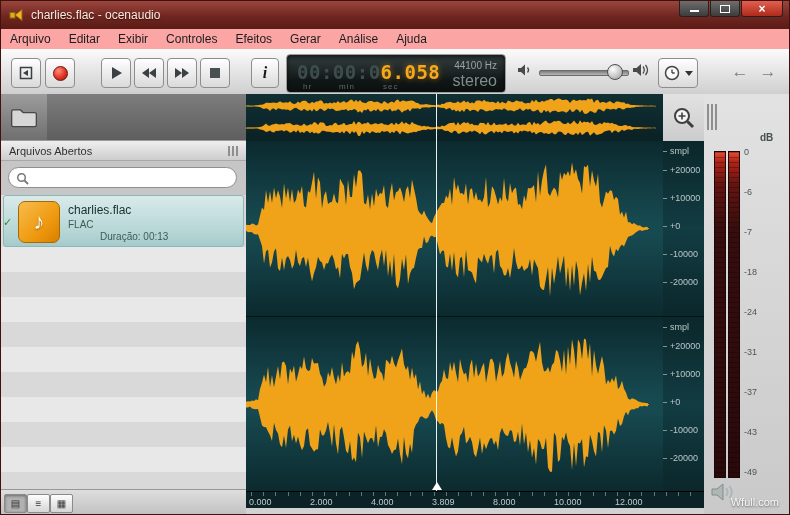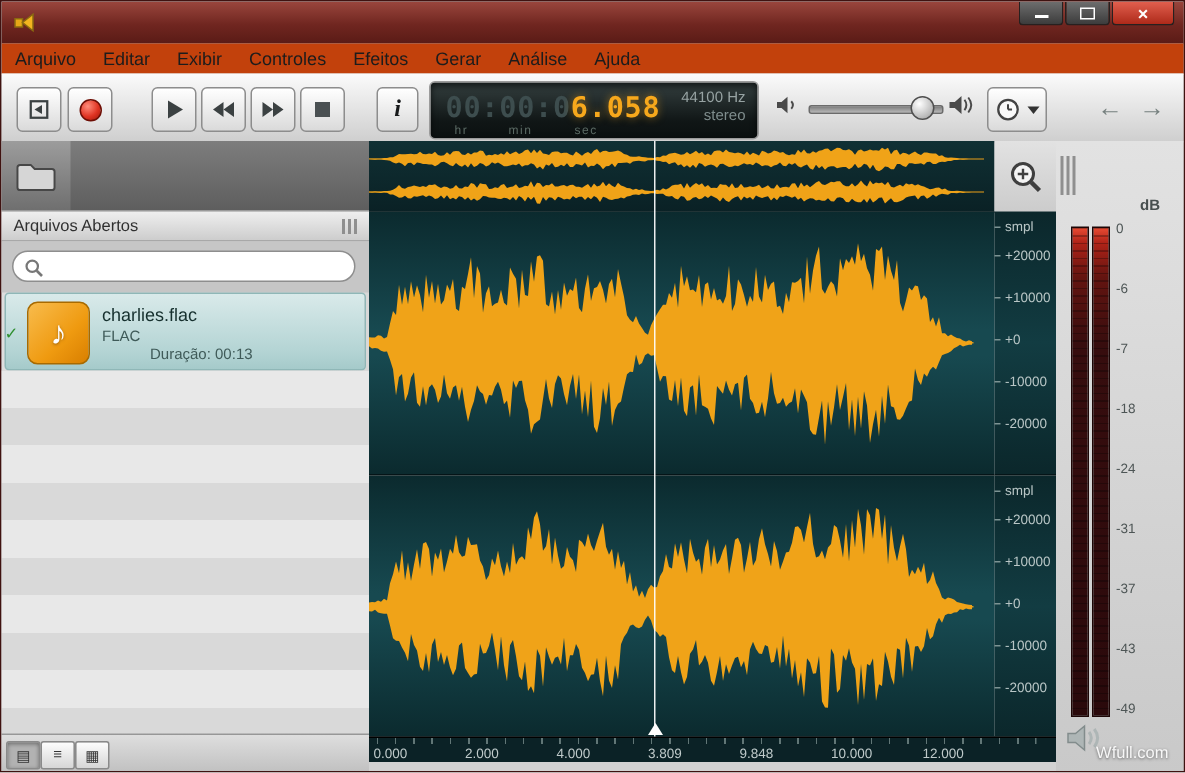--- a/index.html
+++ b/index.html
@@ -16,41 +16,41 @@
   #wctrls{right:8px;top:0;height:16px;display:flex;}
   .wbtn{width:28px;height:15px;border:1px solid #27201f;border-top:none;
     border-radius:0 0 3px 3px;display:flex;align-items:center;justify-content:center;
     background:linear-gradient(#6e6e6e,#3c3c3c);margin-left:1px;cursor:default;}
   .wbtn.close{width:40px;background:linear-gradient(#e2604f,#ae2a1a);}
   .minbar{width:9px;height:2px;background:#fff;margin-top:5px;}
   .maxrect{width:8px;height:6px;border:1px solid #fff;}
   .closex{color:#fff;font-size:12px;font-weight:bold;line-height:12px;}
 
   
-  #menubar{left:0;top:28px;width:790px;height:20px;background:#c2410c;border-bottom:1px solid #c6c4c0;}
+  #menubar{left:0;top:28px;width:790px;height:20px;background:#fca5a5;border-bottom:1px solid #c6c4c0;}
   .mitem{display:inline-block;padding:3px 9px 0 9px;font-size:12px;color:#1c1c1c;height:17px;}
 
   
   #toolbar{left:0;top:48px;width:790px;height:45px;
     background:linear-gradient(#fbfbfb,#dcdcdc 70%,#cfcfcf);border-bottom:1px solid #a7a7a7;}
   .tbtn{top:9px;width:28px;height:28px;border:1px solid #8d8d8d;border-radius:4px;
     background:linear-gradient(#ffffff,#dadada);box-shadow:inset 0 1px 0 #fff;
     display:flex;align-items:center;justify-content:center;}
   .recdot{width:13px;height:13px;border-radius:50%;border:1px solid #6e0e05;
     background:radial-gradient(circle at 35% 30%,#ff8d7c,#e03423 55%,#9c1507);}
   .infotxt{font-family:"Liberation Serif",serif;font-style:italic;font-weight:bold;
     font-size:16px;color:#17191a;}
   #lcd{left:285px;top:5px;width:218px;height:37px;border-radius:4px;border:1px solid #9b9b9b;
     background:linear-gradient(#343f3f,#101616 70%,#0b1010);box-shadow:inset 0 2px 5px rgba(0,0,0,.7);}
   #digits{position:absolute;left:10px;top:6px;font-family:"DejaVu Sans Mono",monospace;
     font-size:19px;font-weight:bold;letter-spacing:.5px;}
   #dim{color:#3d4d4e;}
   #bright{color:#f7a81c;text-shadow:0 0 6px rgba(247,168,28,.55);}
   #rate{position:absolute;right:8px;top:5px;font-size:10px;color:#97a3a3;}
-  #mode{position:absolute;right:8px;top:17px;font-size:10px;color:#7f8d8d;}
+  #mode{position:absolute;right:8px;top:17px;font-size:16px;color:#7f8d8d;}
   .unit{position:absolute;top:27px;font-size:8px;color:#5b6a64;letter-spacing:1px;}
   #voltrack{left:538px;top:21px;width:88px;height:4px;border-radius:2px;
     background:linear-gradient(#7c7c7c,#b8b8b8);border:1px solid #6b6b6b;}
   #volknob{left:606px;top:15px;width:14px;height:14px;border-radius:50%;border:1px solid #4f4f4f;
     background:radial-gradient(circle at 35% 30%,#ffffff,#b9b9b9 70%,#8e8e8e);}
   #clockbtn{left:657px;top:9px;width:38px;height:28px;border:1px solid #8d8d8d;border-radius:4px;
     background:linear-gradient(#ffffff,#dadada);display:flex;align-items:center;justify-content:center;gap:3px;}
   .ddcaret{width:0;height:0;border-left:4px solid transparent;border-right:4px solid transparent;
     border-top:5px solid #333;}
   .navbtn{top:11px;width:26px;height:24px;display:flex;align-items:center;justify-content:center;
@@ -128,20 +128,21 @@
 </head>
 <body>
 
 <div id="win">
 
   <div id="titlebar" class="a">
     <svg id="appicon" class="a" viewBox="0 0 16 16">
       <rect x="1" y="5.5" width="5" height="5.5" fill="#e6a817" stroke="#8a6a10" stroke-width="1"></rect>
       <polygon points="6,8 13,2.5 13,13.5" fill="#f3b41f" stroke="#8a6a10" stroke-width="1"></polygon>
     </svg>
+    <span id="apptitle" class="a">charlies.flac - ocenaudio</span>
     <div id="wctrls" class="a">
       <div class="wbtn">
           <div class="minbar"></div>
         </div>
       <div class="wbtn">
           <div class="maxrect"></div>
         </div>
       <div class="wbtn close">
           <span class="closex">×</span>
         </div>
@@ -325,21 +326,21 @@
       <div class="slabel" style="top: 136px;">-20000</div>
       <div class="stick" style="top: 141px;"></div>
     </div>
 
   <div id="ruler" class="a">
       <div id="tickstrip"></div>
       <div class="tlabel" style="left: 3px;">0.000</div>
       <div class="tlabel" style="left: 64px;">2.000</div>
       <div class="tlabel" style="left: 125px;">4.000</div>
       <div class="tlabel" style="left: 186px;">3.809</div>
-      <div class="tlabel" style="left: 247px;">9.848</div>
+      <div class="tlabel" style="left: 247px;">8.000</div>
       <div class="tlabel" style="left: 308px;">10.000</div>
       <div class="tlabel" style="left: 369px;">12.000</div>
     </div>
   <div id="mainbottom" class="a"></div>
 
   <div id="playhead" class="a" style="left: 435px;"></div>
   <div id="phmark" class="a" style="left: 431px;"></div>
 
   <div id="meterpanel" class="a">
     <span class="gripv" style="left:3px;top:10px">

